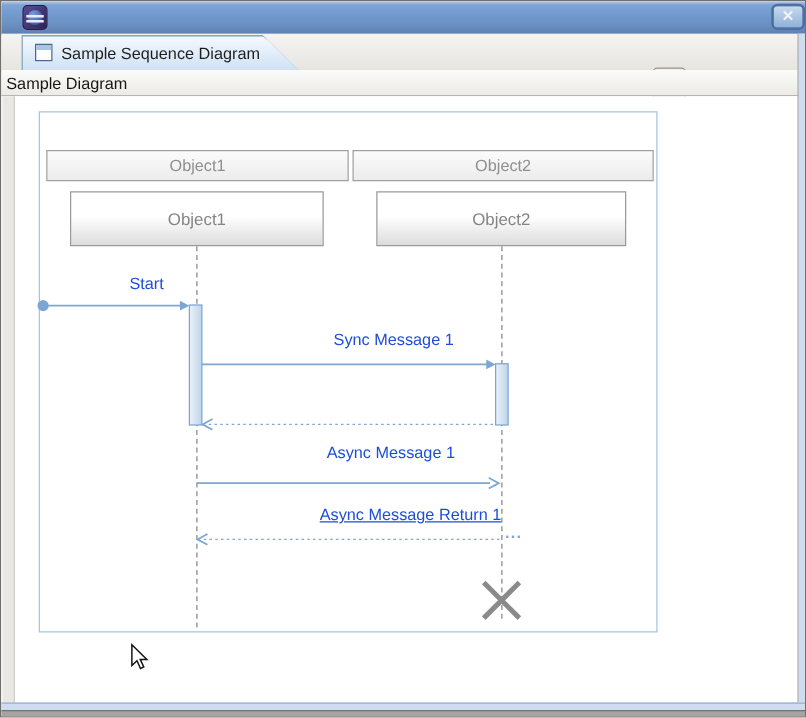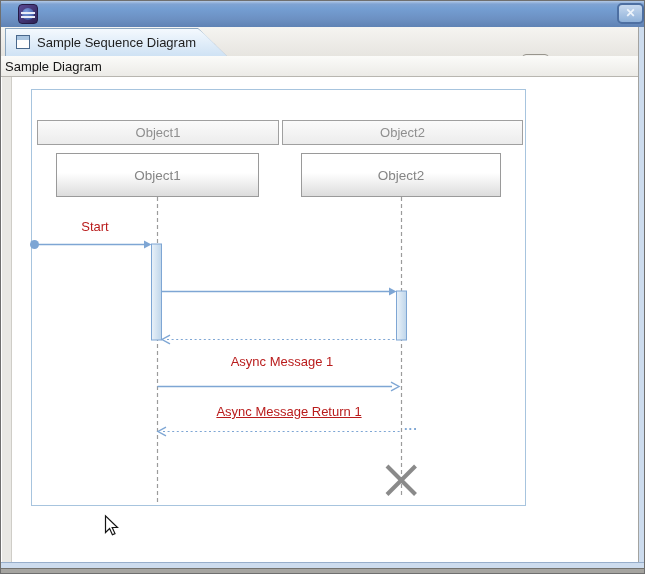--- a/index.html
+++ b/index.html
@@ -19,21 +19,21 @@
   #app-icon .s1,#app-icon .s2{position:absolute;left:2px;width:14px;height:2px;background:#e8ecf8;}
   #app-icon .s1{top:7px;} #app-icon .s2{top:11px;}
   #win-close{left:616px;top:2px;width:27px;height:21px;border-radius:5px;
     background:linear-gradient(#c7d9ef,#8fb1d9);border:2px solid #4d6fa2;box-sizing:border-box;
     color:#eef4fb;font-weight:bold;font-size:12px;text-align:center;line-height:16px;cursor:default;}
 
   
   #tabbar{left:0;top:26px;width:645px;height:29px;
     background:linear-gradient(#f5f4f1,#e7e5e0);border-bottom:1px solid #9a9floor8f4;}
   #tabbar{border-bottom:1px solid #9a988f;}
-  #tab-active-outer{left:4px;top:1px;width:230px;height:36px;background:#8ba6bf;
+  #tab-active-outer{left:16px;top:1px;width:230px;height:36px;background:#8ba6bf;
     clip-path:polygon(0 0, 193px 0, 230px 100%, 0 100%);}
   #tab-active{left:1px;top:1px;width:228px;height:27px;
     background:linear-gradient(#f4f9fe,#cfe2f4);
     clip-path:polygon(0 0, 192px 0, 228px 100%, 0 100%);}
   #tab-icon{left:10px;top:6px;width:14px;height:14px;border:1px solid #49688c;background:#fdfdfd;box-sizing:border-box;}
   #tab-icon .bar{position:absolute;left:0;top:0;width:100%;height:4px;background:#a9c5e1;}
   #tab-label{left:31px;top:6px;font-size:13px;color:#1e1e1e;white-space:nowrap;}
   #tab-close{left:207px;top:5px;font-size:12px;color:#5f5f5f;font-weight:bold;cursor:default;}
   #tool-select-btn{left:521px;top:27px;width:27px;height:27px;border:1px solid #98958d;border-radius:4px;
     background:linear-gradient(#f0efec,#dbd8d2);box-sizing:border-box;}
@@ -65,21 +65,21 @@
     display:flex;align-items:center;justify-content:center;}
   #obj1-header{left:36px;width:242px;}
   #obj2-header{left:281px;width:241px;}
 
   .obj-box{top:152px;height:44px;border:1px solid #9a9a9a;box-sizing:border-box;
     background:linear-gradient(#ffffff 45%,#dcdcdc 100%);color:#858585;font-size:13.5px;
     display:flex;align-items:center;justify-content:center;}
   #obj1-box{left:55px;width:203px;}
   #obj2-box{left:300px;width:200px;}
 
-  .msg-label{font-size:13px;color:#b91c1c;text-align:center;white-space:nowrap;}
+  .msg-label{font-size:13px;color:#1d4ed8;text-align:right;white-space:nowrap;}
   #lbl-start{left:58px;top:218px;width:72px;}
   #lbl-sync1{left:198px;top:263px;width:164px;}
   #lbl-syncret{left:176px;top:311px;width:204px;}
   #lbl-async1{left:199px;top:353px;width:164px;}
   #lbl-asyncret{left:176px;top:403px;width:224px;text-decoration:underline;}
   #lbl-deletion{left:404px;top:408px;width:118px;}
   #lbl-ellipsis{left:403px;top:417px;width:30px;text-align:left;letter-spacing:1px;color:#7ea6d4;font-weight:bold;}
 
   #diagram-svg{left:0;top:0;width:645px;height:574px;pointer-events:none;}
 </style>
@@ -201,20 +201,21 @@
       <line x1="386" y1="465" x2="414.5" y2="493.5" stroke="#8a8a8a" stroke-width="4"></line>
       <line x1="414.5" y1="465" x2="386" y2="493.5" stroke="#8a8a8a" stroke-width="4"></line>
     </g>
 
     <g transform="translate(104,514)">
       <path d="M0.5,0.8 L0.5,17.5 L4.6,13.6 L7.4,19.8 L10,18.6 L7.2,12.5 L12.5,12.5 Z" fill="#ffffff" stroke="#141414" stroke-width="1.2"></path>
     </g>
   </svg>
 
   <div id="lbl-start" class="abs msg-label">Start</div>
+  <div id="lbl-sync1" class="abs msg-label">Sync Message 1</div>
   <div id="lbl-async1" class="abs msg-label">Async Message 1</div>
   <div id="lbl-asyncret" class="abs msg-label">Async Message Return 1</div>
   <div id="lbl-ellipsis" class="abs msg-label">...</div>
 
   <div id="right-line" class="abs"></div>
   <div id="right-strip" class="abs"></div>
   <div id="bottom-blue" class="abs"></div>
   <div id="bottom-gray" class="abs"></div>
 
 </div>

